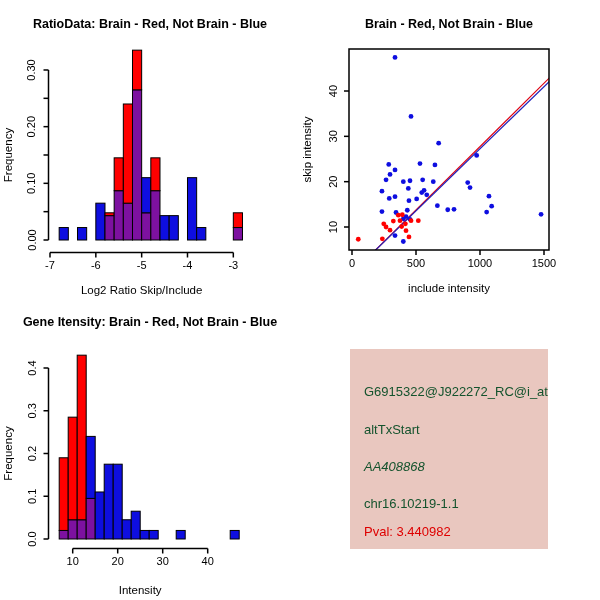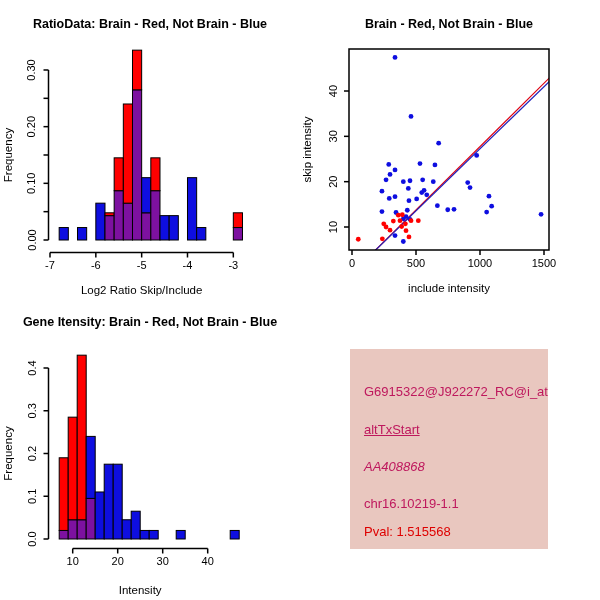--- a/index.html
+++ b/index.html
@@ -8,24 +8,24 @@
     display:grid;grid-template-columns:300px 300px;grid-template-rows:300px 300px;
     font-family:"Liberation Sans",sans-serif;
   }
   .quad{position:relative;width:300px;height:300px;}
   svg{display:block;}
   svg text{font-family:"Liberation Sans",sans-serif;fill:#000;}
   .info-box{
     position:absolute;left:50px;top:49px;width:198px;height:200px;
   }
   .iline{
-    position:absolute;left:14px;font-size:13px;color:#be185d;white-space:nowrap;
+    position:absolute;left:14px;font-size:13px;color:#14532d;white-space:nowrap;
   }
   .iline.l0{top:35px;}
-  .iline.l1{top:73px;text-decoration:underline;}
+  .iline.l1{top:73px;}
   .iline.l2{top:110px;font-style:italic;}
   .iline.l3{top:147px;}
   .iline.l4{top:175px;}
 </style>
 </head>
 <body>
 
 <div class="stage">
 
   <div class="quad">
@@ -229,17 +229,17 @@
         </g>
       </svg>
   </div>
 
   <div class="quad">
     <div class="info-box" id="info-box" style="background: rgb(233, 199, 191);">
       <div class="iline l0">G6915322@J922272_RC@i_at</div>
       <div class="iline l1">altTxStart</div>
       <div class="iline l2">AA408868</div>
       <div class="iline l3">chr16.10219-1.1</div>
-      <div class="iline l4" id="pval-line" style="color: rgb(222, 0, 0);">Pval: 1.515568</div>
+      <div class="iline l4" id="pval-line" style="color: rgb(222, 0, 0);">Pval: 3.440982</div>
     </div>
   </div>
 
 </div>
 
 </body></html>

